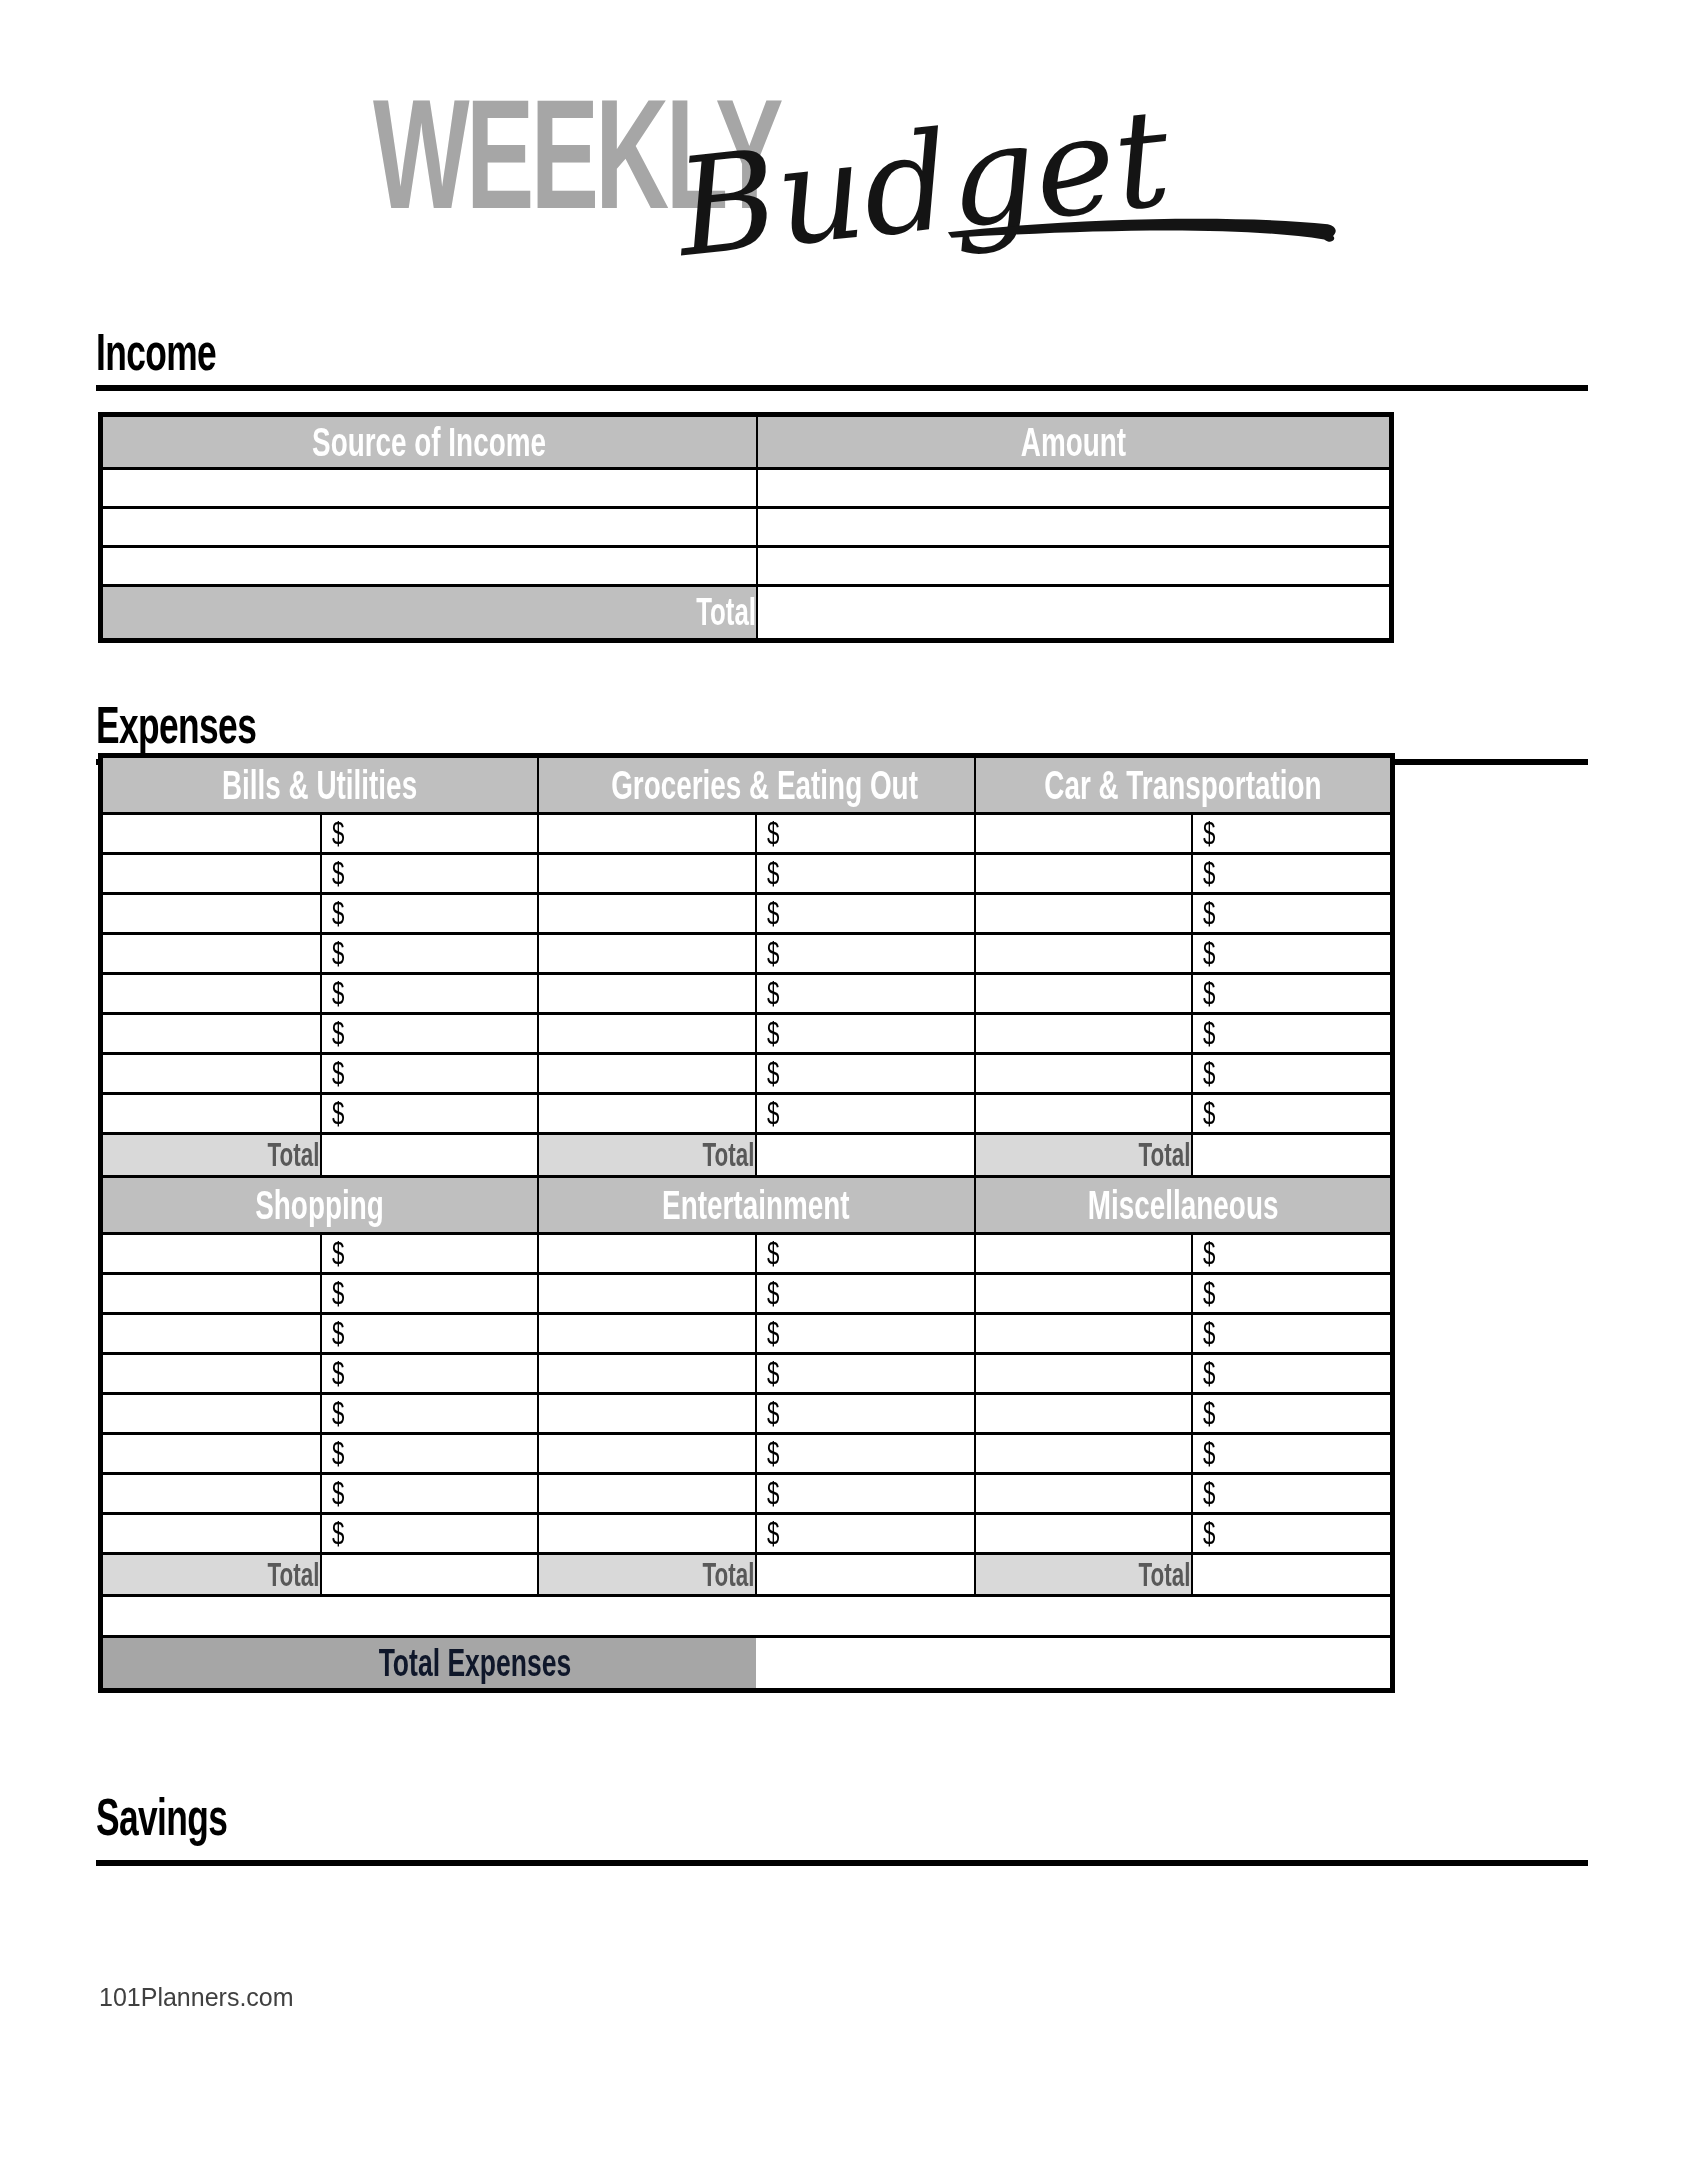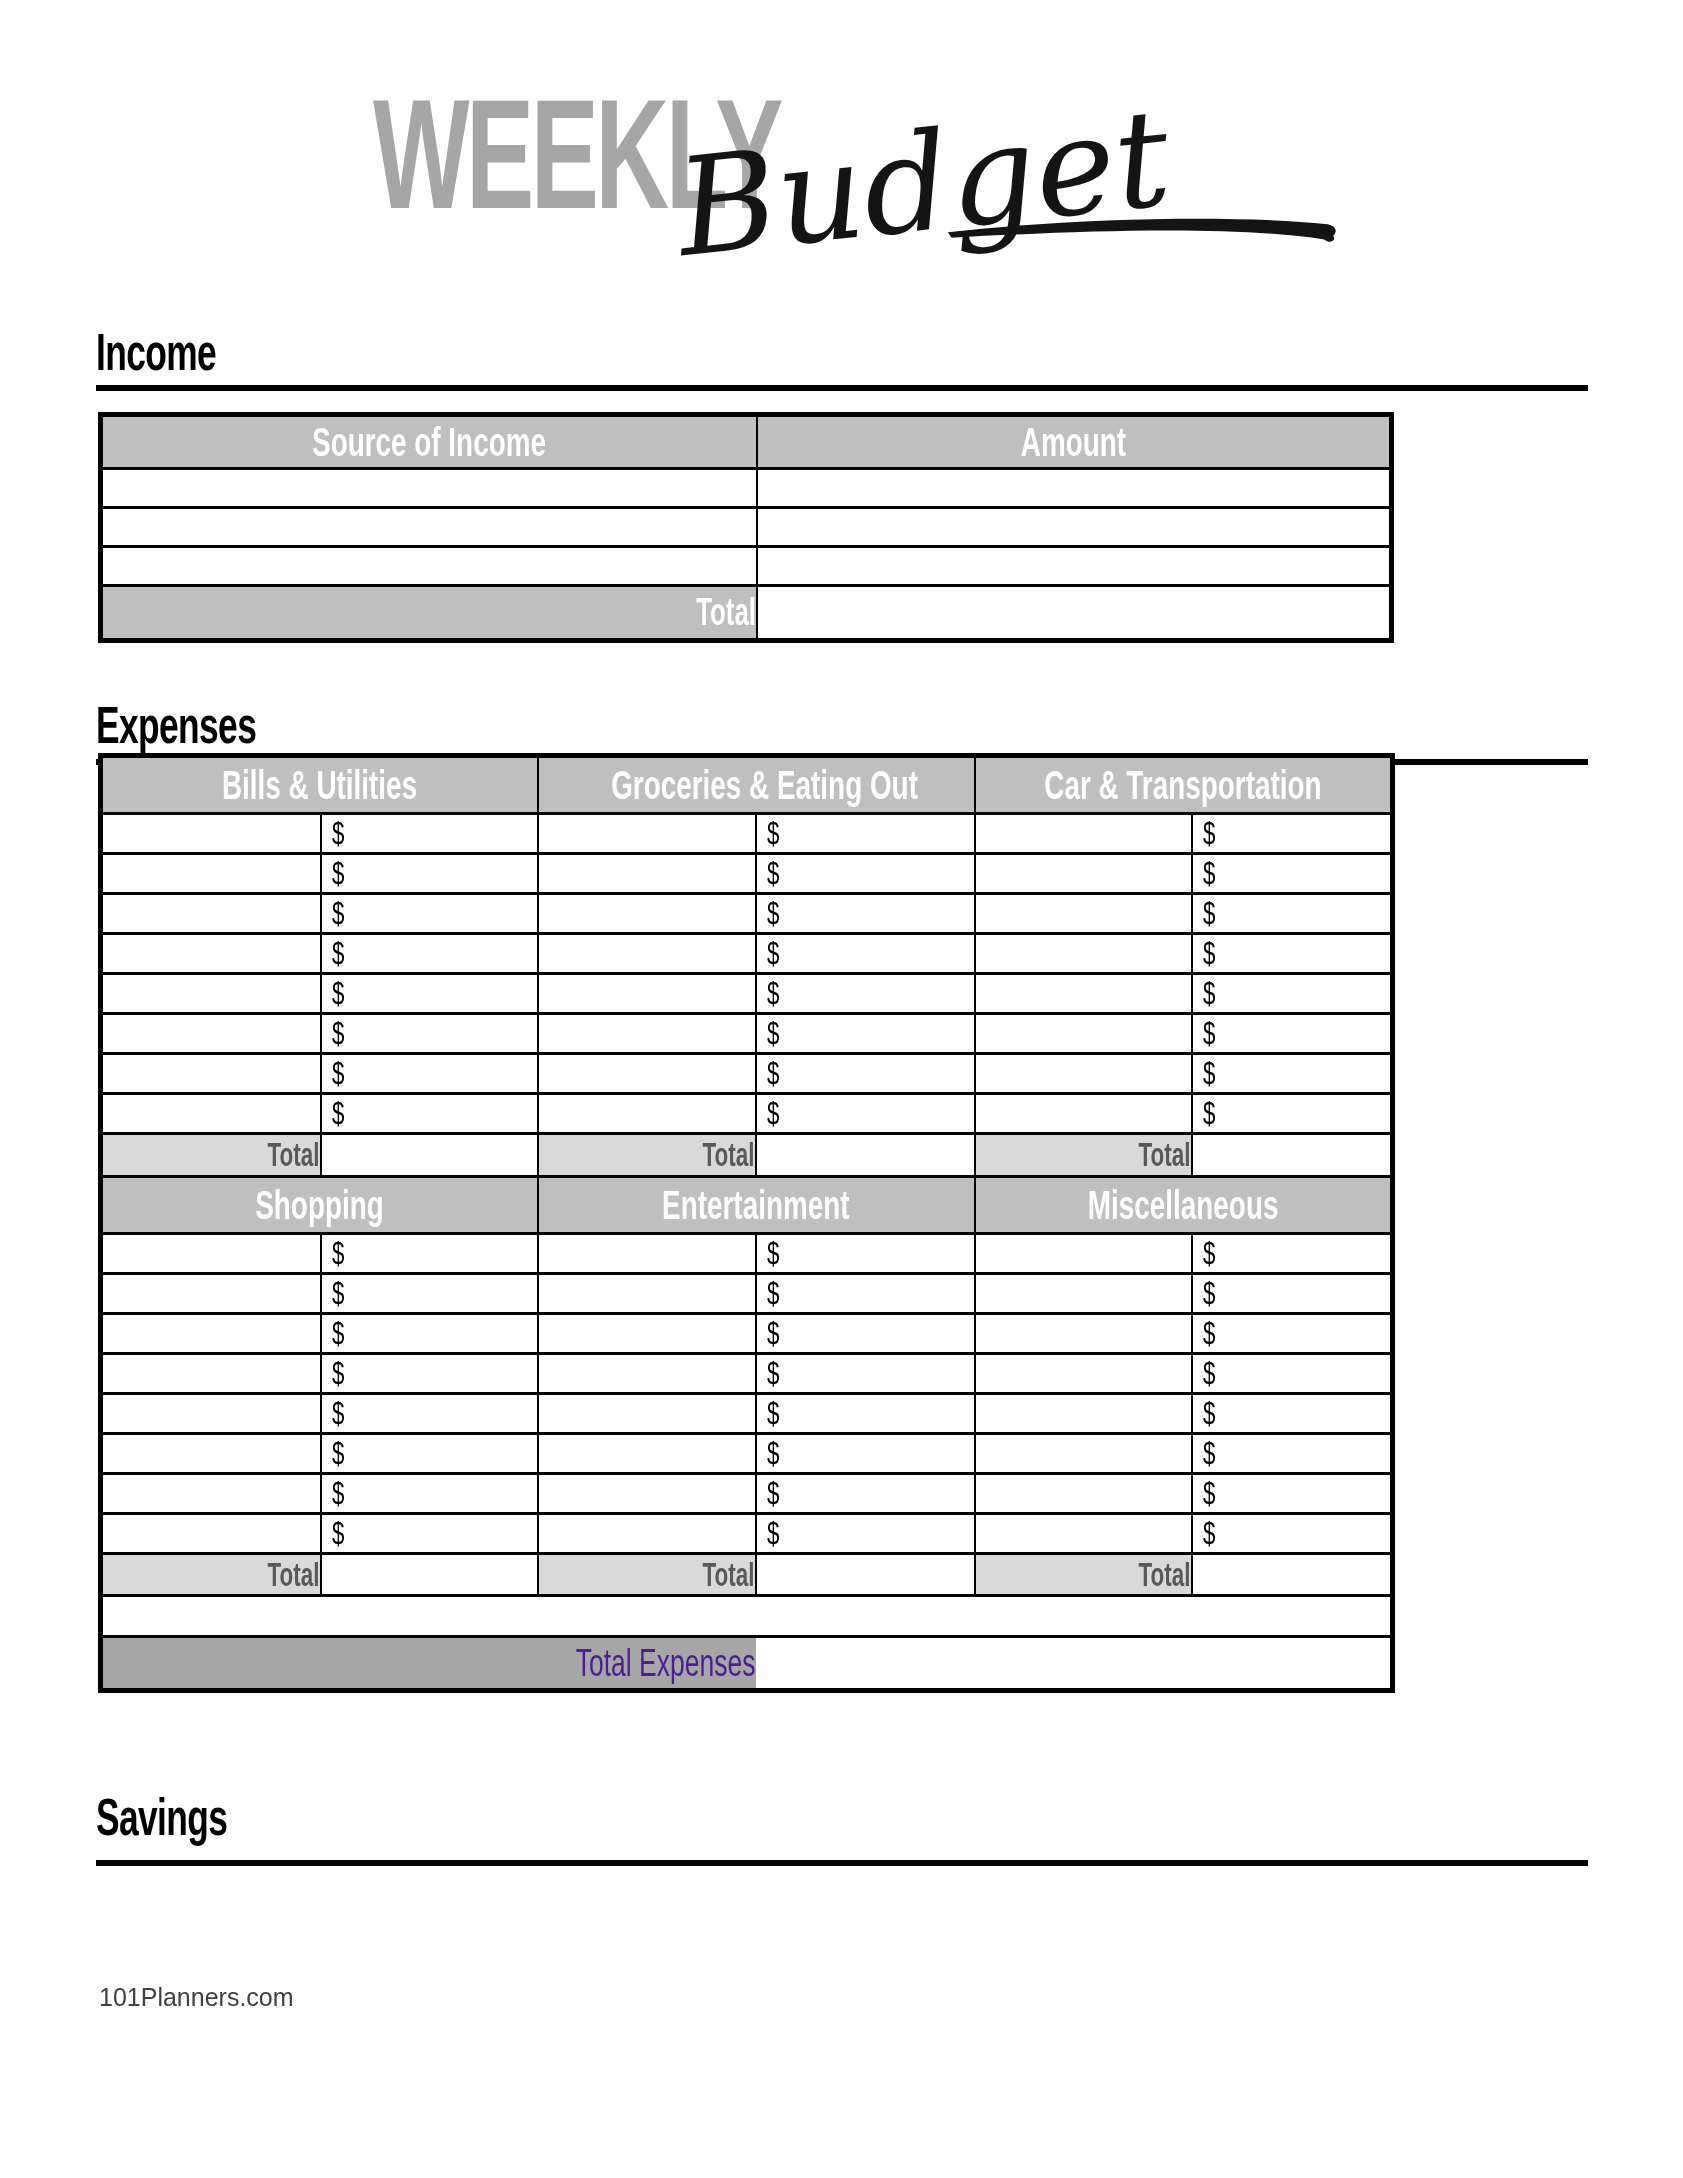--- a/index.html
+++ b/index.html
@@ -38,22 +38,22 @@
   .inc-total-label .cond{transform-origin:right center;}
 
   
   .amt{text-align:left;}
   .cur{display:inline-block;font-size:31px;color:#000;transform:scaleX(0.72);
        transform-origin:left center;margin-left:10.8px;}
   .t-label{background:#d9d9d9;color:#595959;font-size:33px;font-weight:bold;
            text-align:right;padding-right:16px;}
   .t-label .cond{transform-origin:right center;}
   .spacer-cell{border-left:none !important;border-right:none !important;background:#fff;}
-  .grand-label{background:#a6a6a6;color:#4c1d95;font-size:39px;font-weight:normal;
-               text-align:right;padding-right:14.4px;border-right:none !important;}
+  .grand-label{background:#a6a6a6;color:#0f172a;font-size:39px;font-weight:bold;
+               text-align:center;padding-right:14.4px;border-right:none !important;}
   .grand-label .cond{transform-origin:right center;}
   .grand-value{border-left:none !important;}
 
   
   .sav-label{background:#bfbfbf;color:#ffffff;font-size:39px;font-weight:bold;
              text-align:right;padding-right:12.6px;}
   .sav-label .cond{transform-origin:right center;}
 
   
   .footer{position:absolute;left:99px;top:1983px;font-size:25px;color:#404040;}

